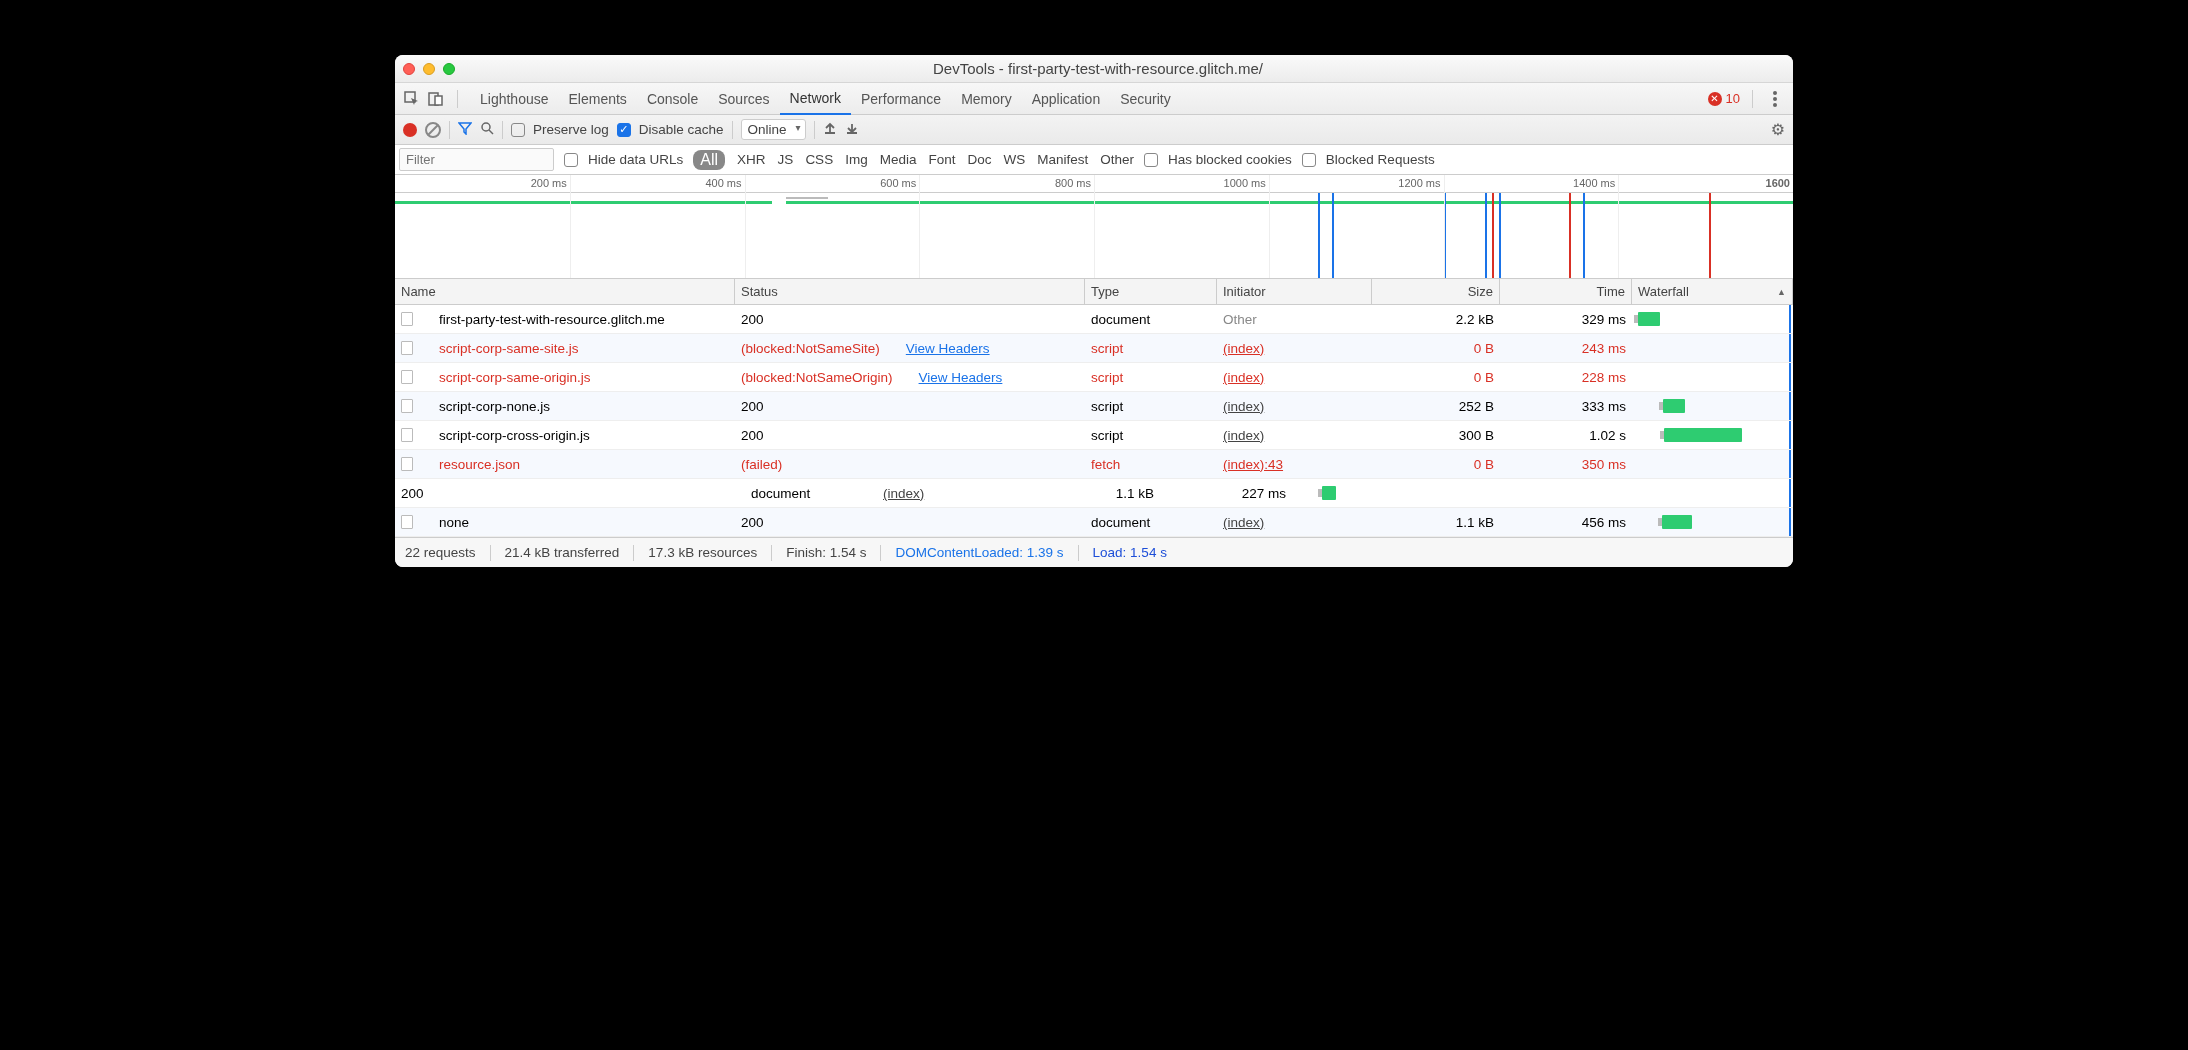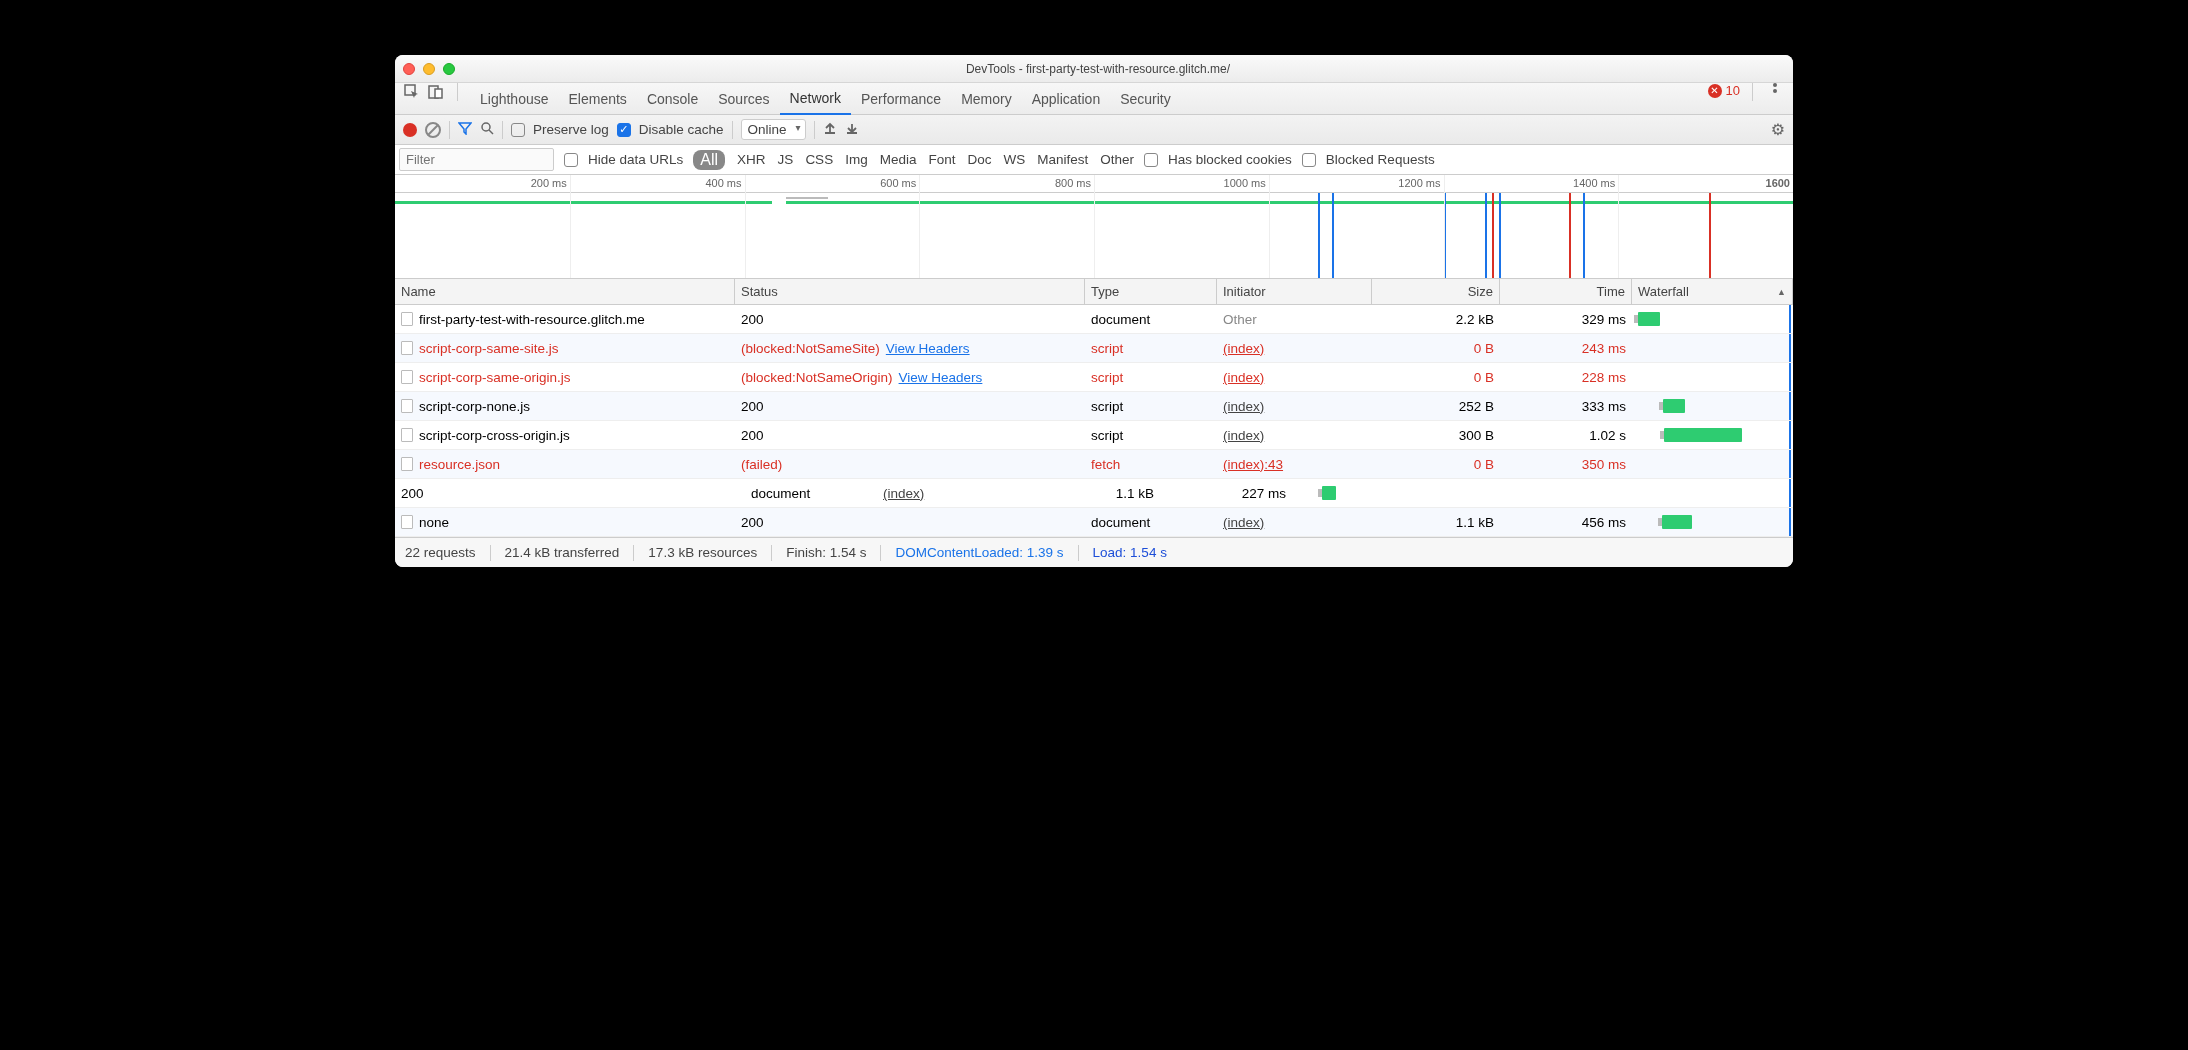--- a/index.html
+++ b/index.html
@@ -27,27 +27,27 @@
     display: flex;
     align-items: center;
     padding: 0 8px;
     position: relative;
   }
   .traffic { display: flex; gap: 8px; }
   .tl { width: 12px; height: 12px; border-radius: 50%; }
   .tl.red { background:#ff5f57; border:1px solid #e0443e; }
   .tl.yellow { background:#febc2e; border:1px solid #d89d22; }
   .tl.green { background:#28c840; border:1px solid #1aab29; }
-  .title { position:absolute; left:8px; right:0; text-align:center; color:#444; font-size:12px;}
+  .title { position:absolute; left:8px; right:0; text-align:center; color:#444; font-size:15px;}
   .tabbar {
     height: 32px;
     background: linear-gradient(#f7f7f7,#ececec);
     border-bottom: 1px solid #ccc;
     display:flex;
-    align-items:flex-start;
+    align-items:center;
     padding: 0 8px;
     font-size: 14px;
     color:#555;
     gap: 6px;
   }
   .tabbar .icon { width:18px; height:18px; display:flex; align-items:center; justify-content:center; }
   .tabbar .sep { width:1px; height:18px; background:#ccc; margin:0 6px; }
   .tab { padding: 0 10px; height:32px; display:flex; align-items:center; cursor:pointer;}
   .tab.active { color:#333; border-bottom:2px solid #1a73e8; font-weight:500;}
   .tabbar .spacer { flex:1; }
@@ -113,21 +113,21 @@
     font-size:13px;
     color:#444;
   }
   .grid-head > div{ padding:0 6px; border-right:1px solid #ccc; height:100%; display:flex;align-items:center;}
   .col-name{width:340px;} .col-status{width:350px;} .col-type{width:132px;} .col-init{width:155px;} .col-size{width:128px;justify-content:flex-end;} .col-time{width:132px;justify-content:flex-end;} .col-wf{flex:1;position:relative;}
   .sort-tri{margin-left:auto;font-size:9px;color:#666;}
   
   .rows{max-height:238px;overflow:hidden;}
   .row{ display:flex;height:29px;align-items:center;border-bottom:1px solid #eee;font-size:13.5px;}
   .row:nth-child(even){background:#f6f9fe;}
-  .row > div{ padding:0 6px; height:100%;display:flex;align-items:center;overflow:hidden;white-space:nowrap;}
+  .row > div{ padding:0 6px; height:100%;display:flex;align-items:center;overflow:hidden;white-space:nowrap;gap:20px;}
   .row .col-size,.row .col-time{justify-content:flex-end;}
   .row.err{color:#d93025;}
   .file-ic{width:12px;height:14px;border:1px solid #bbb;border-radius:1px;margin-right:6px;flex-shrink:0;background:#fff;}
   .link{color:#1a73e8;text-decoration:underline;cursor:pointer;}
   .initlink{text-decoration:underline;cursor:pointer;}
   .row:not(.err) .initlink{color:#444;}
   .row.err .initlink{color:#d93025;}
   .gray{color:#888;}
   .wfbar{height:14px;background:#2ecc71;border-radius:1px;position:relative;}
   .wfbar .pre{position:absolute;left:-4px;top:3px;width:4px;height:8px;background:#bbb;}

